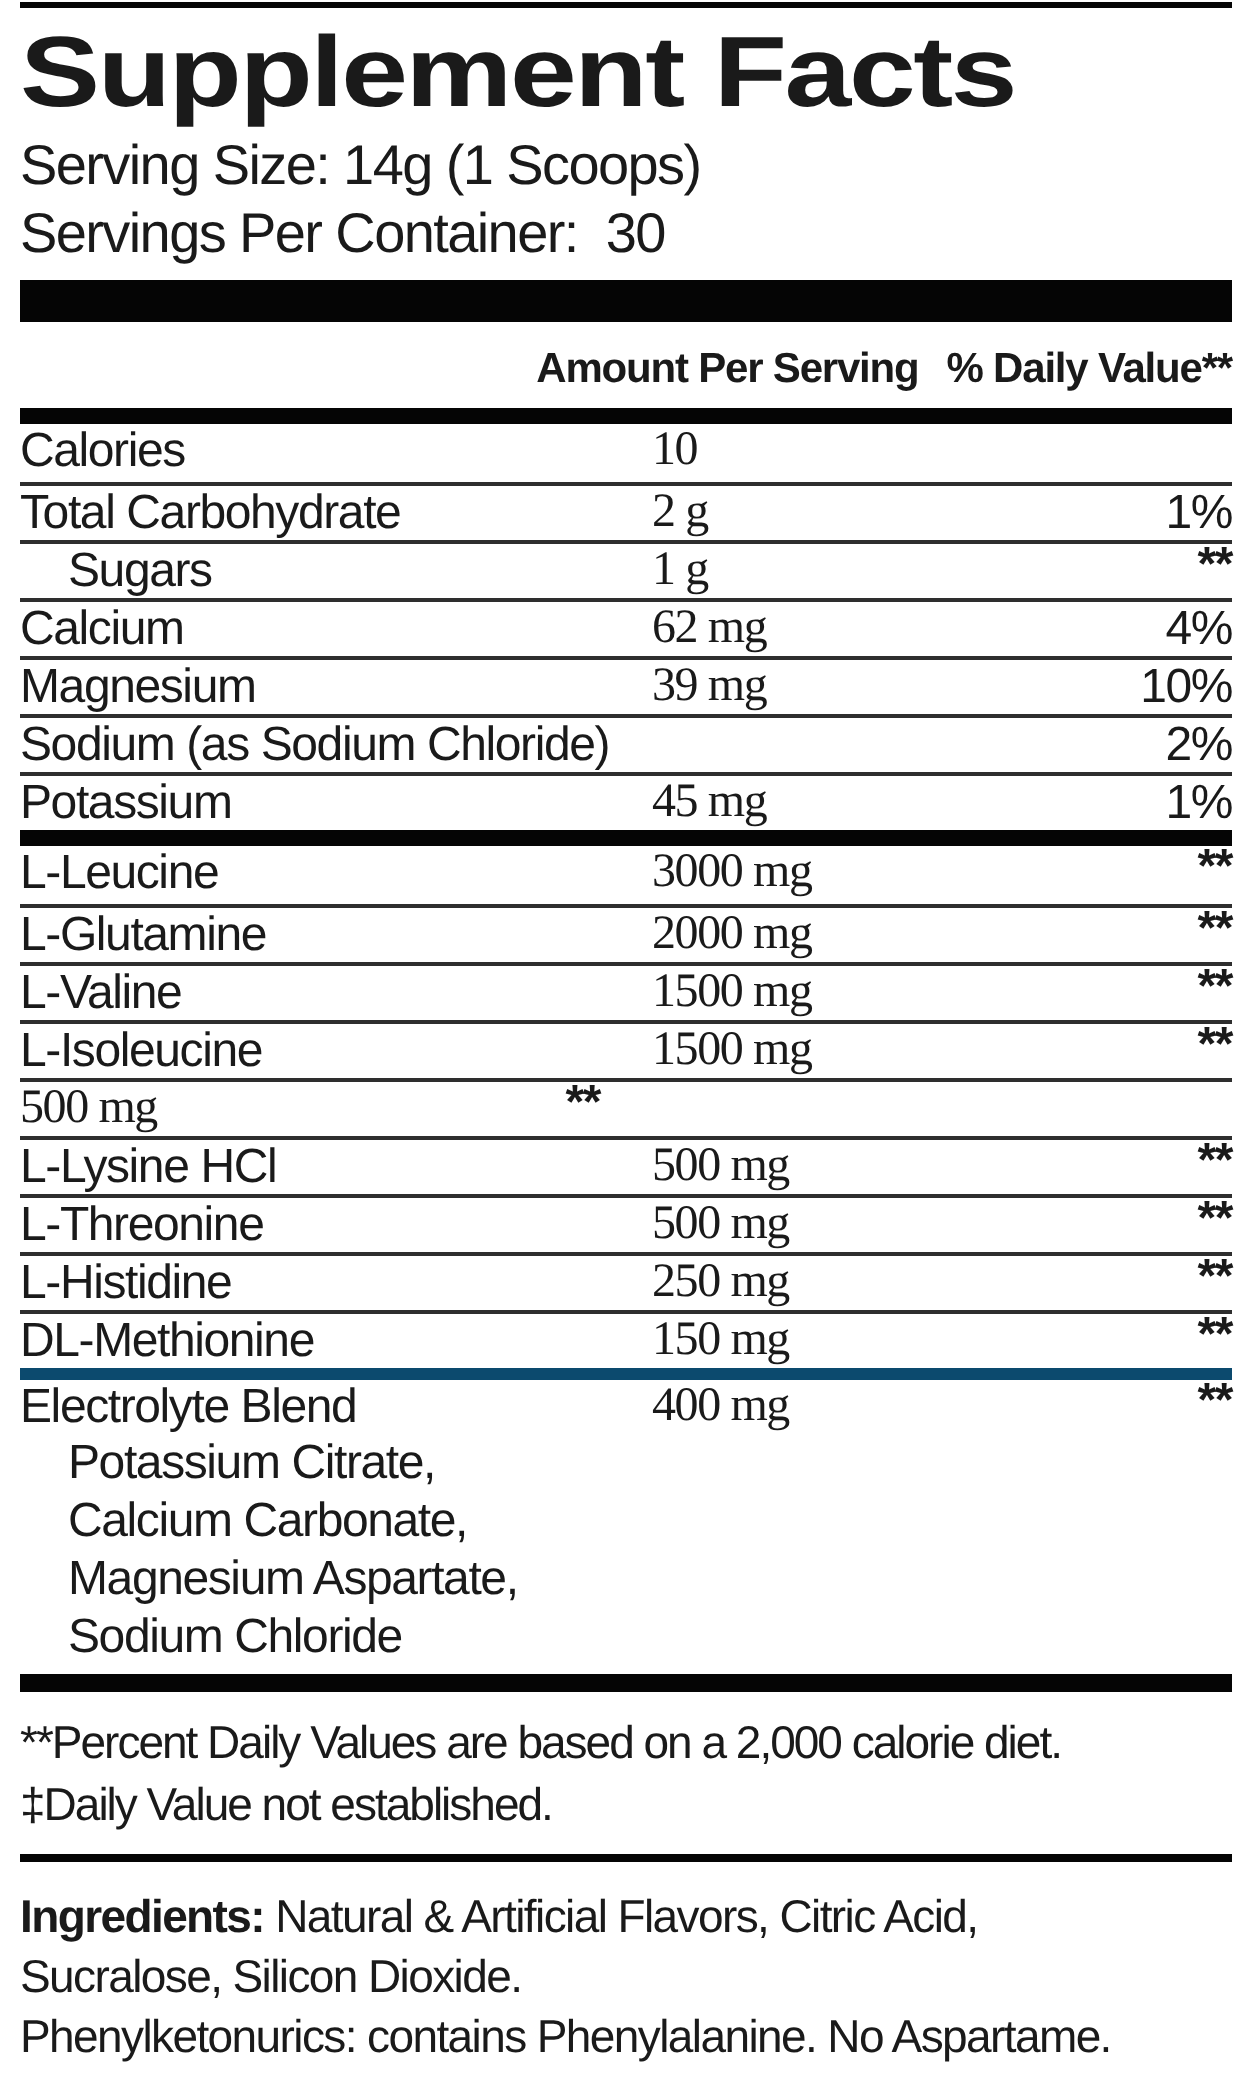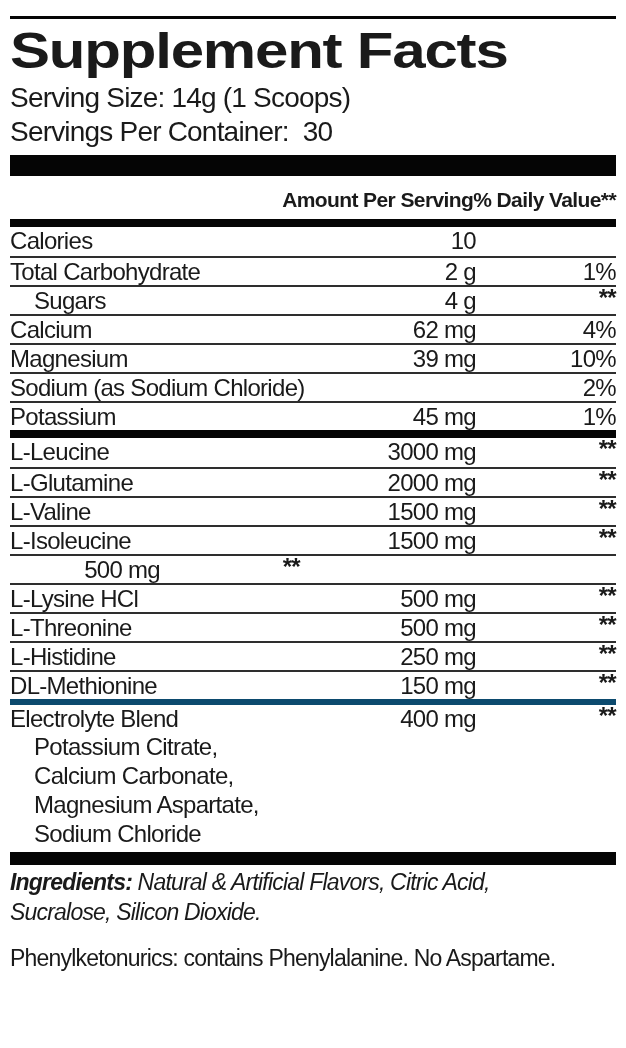--- a/index.html
+++ b/index.html
@@ -7,21 +7,21 @@
     padding: 0;
     width: 626px;
     height: 1048px;
     background: #ffffff;
     overflow: hidden;
     font-family: "Liberation Sans", sans-serif;
     color: #1a1a1a;
   }
   .label {
     width: 606px;
-    padding: 16px 10px;
+    padding: 1px 10px;
   }
   .bar {
     background: #050505;
   }
   .bar.top    { height: 3px; }
   .bar.thick  { height: 21px; margin-top: 6px; }
   .bar.medium { height: 8px; }
   .bar.heavy  { height: 9px; margin-top: 4px; }
   .bar.thin   { height: 4px; }
 
@@ -38,37 +38,38 @@
   .serv {
     font-size: 28px;
     line-height: 34px;
     letter-spacing: -0.8px;
     white-space: pre;
   }
   .thead {
     display: flex;
     justify-content: flex-end;
     align-items: flex-end;
+    gap: 14px;
     height: 36px;
     padding-bottom: 7px;
     font-weight: 700;
     font-size: 21px;
     letter-spacing: -0.6px;
     white-space: nowrap;
   }
   .row {
     display: flex;
     height: 29px;
     font-size: 24px;
     letter-spacing: -0.7px;
     white-space: nowrap;
   }
   .row + .row { border-top: 2px solid #2e2e2e; height: 27px; }
   .row .name { flex: 1 1 auto; line-height: 27px; overflow: visible; }
-  .row .amt  { flex: 0 0 150px; text-align: right; line-height: 27px; }
+  .row .amt  { flex: 0 0 150px; text-align: left; line-height: 27px; font-family: Liberation Serif, serif; }
   .row .dv   { flex: 0 0 140px; text-align: right; line-height: 27px; }
   .row .dv.est { font-weight: 700; line-height: 22px; }
   .name.indent { padding-left: 24px; }
   .electro { border-top: 6px solid #0c4a6e; }
   .electro .row { height: 27px; }
   .sub-line {
     font-size: 24px;
     letter-spacing: -0.7px;
     line-height: 29px;
     padding-left: 24px;
@@ -76,30 +77,29 @@
   }
   .footnotes {
     padding-top: 10px;
     padding-bottom: 9px;
     font-size: 23px;
     line-height: 31px;
     letter-spacing: -1px;
     white-space: nowrap;
   }
   .ingredients {
-    margin-top: 2px;
+    margin-top: 12px;
     font-size: 23px;
     line-height: 30px;
     letter-spacing: -0.8px;
     white-space: nowrap;
-    font-style: italic;
   }
   .ingredients .bold { font-weight: 700; }
   .phenyl {
-    margin-top: 16px;
+    margin-top: 0;
     font-size: 23px;
     line-height: 30px;
     letter-spacing: -0.8px;
     white-space: nowrap;
   }
 </style>
 </head>
 <body>
 
 <div class="label">
@@ -126,21 +126,21 @@
       <span class="amt">10</span>
       <span class="dv"></span>
     </div>
     <div class="row">
       <span class="name">Total Carbohydrate</span>
       <span class="amt">2 g</span>
       <span class="dv">1%</span>
     </div>
     <div class="row">
       <span class="name indent">Sugars</span>
-      <span class="amt">4 g</span>
+      <span class="amt">1 g</span>
       <span class="dv est">**</span>
     </div>
     <div class="row">
       <span class="name">Calcium</span>
       <span class="amt">62 mg</span>
       <span class="dv">4%</span>
     </div>
     <div class="row">
       <span class="name">Magnesium</span>
       <span class="amt">39 mg</span>
@@ -213,20 +213,24 @@
       </div>
       <div class="sub-line">Potassium Citrate,</div>
       <div class="sub-line">Calcium Carbonate,</div>
       <div class="sub-line">Magnesium Aspartate,</div>
       <div class="sub-line">Sodium Chloride</div>
     </div>
   </div>
 
   <div class="bar heavy"></div>
 
+  <div class="footnotes">
+    <div>**Percent Daily Values are based on a 2,000 calorie diet.</div>
+    <div>‡Daily Value not established.</div>
+  </div>
 
   <div class="bar thin"></div>
 
   <div class="ingredients">
     <div><span class="bold">Ingredients:</span><span> Natural &amp; Artificial Flavors, Citric Acid,</span></div>
     <div>Sucralose, Silicon Dioxide.</div>
   </div>
 
   <div class="phenyl">Phenylketonurics: contains Phenylalanine. No Aspartame.</div>
 

